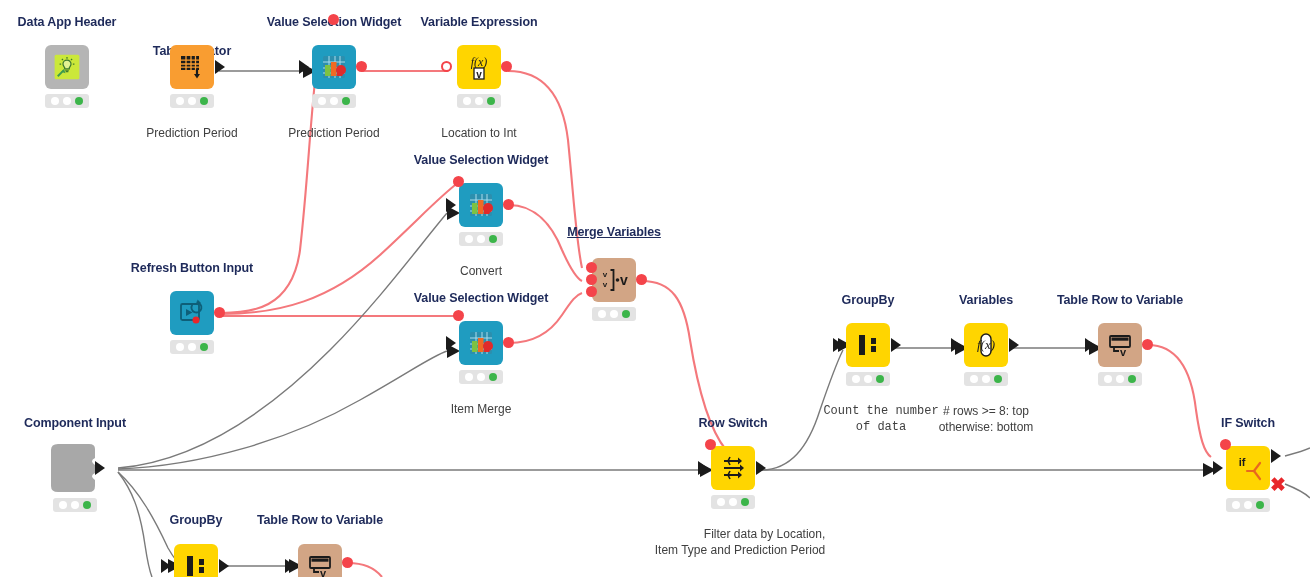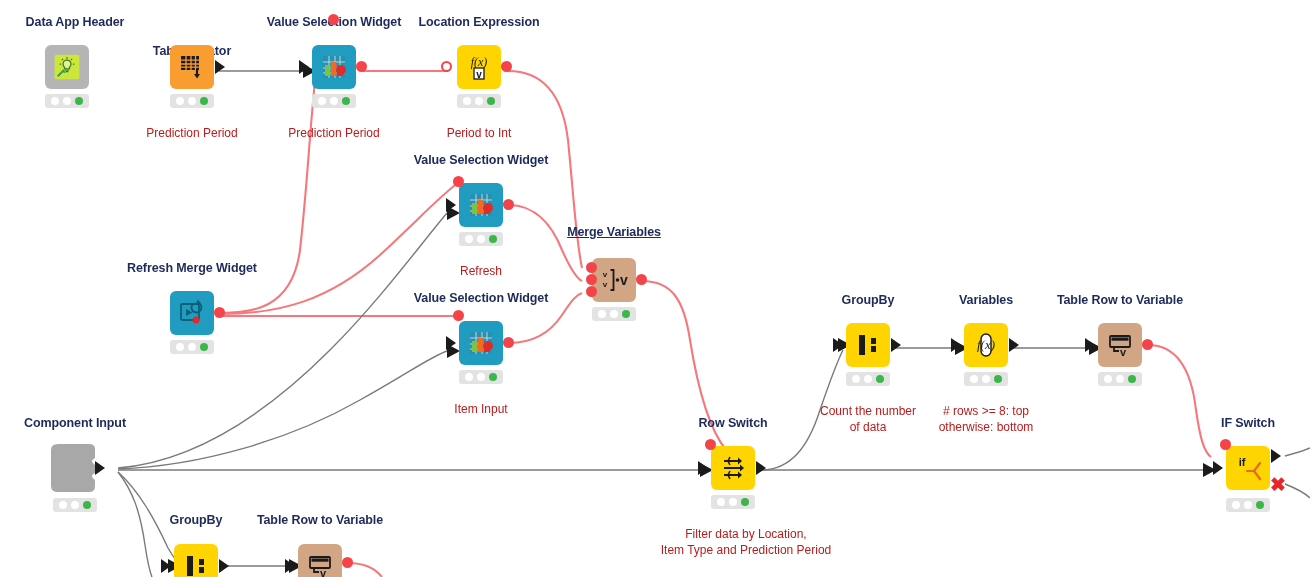--- a/index.html
+++ b/index.html
@@ -37,21 +37,21 @@
     font-size: 12.5px;
     font-weight: bold;
     color: #1e2a5a;
     letter-spacing: -0.1px;
   }
   .node-annot {
     position: absolute;
     transform: translateX(-50%);
     white-space: nowrap;
     font-size: 12px;
-    color: #b91c1c;
+    color: #404040;
     text-align: center;
     line-height: 16px;
   }
   .node-box {
     position: absolute;
     width: 44px;
     height: 44px;
     border-radius: 6px;
     box-sizing: border-box;
     display: flex;
@@ -179,21 +179,21 @@
     <path d="M 223,566 L 289,566" stroke="#7a7a7a" stroke-width="1.4" fill="none"></path>
     <polygon points="289,559 302,566 289,573" fill="#1b1b1b"></polygon>
 
     <path d="M 348,563 C 368,563 378,572 382,577" stroke="#f4787c" stroke-width="2.1" fill="none"></path>
 
     <path d="M 1285,456 C 1300,452 1306,450 1310,448" stroke="#7a7a7a" stroke-width="1.4" fill="none"></path>
     <path d="M 1285,484 C 1300,490 1306,494 1310,498" stroke="#7a7a7a" stroke-width="1.4" fill="none"></path>
   </svg>
 
   <div class="node" style="left:67px; top:67px;">
-    <div class="node-title" style="left:8px; top:-52px;">Data App Header</div>
+    <div class="node-title" style="left:0; top:-52px;">Data App Header</div>
     <div class="node-box" style="left:-22px; top:-22px; background:#b5b5b5; padding:5px;">
       <svg class="node-glyph" viewBox="0 0 44 44">
         <rect x="6" y="6" width="32" height="32" rx="2" fill="#cbe83a"></rect>
         <g fill="none" stroke="#3d7a2e" stroke-width="1.6">
           <path d="M22 13 a5.2 5.2 0 0 1 5.2 5.2 c0 2.3 -1.6 3.4 -2.2 4.6 l0 1.6 l-6 0 l0 -1.6 c-0.6 -1.2 -2.2 -2.3 -2.2 -4.6 A5.2 5.2 0 0 1 22 13 z" fill="#ffffff" fill-opacity="0.45"></path>
           <path d="M19.6 26.2 l4.8 0 M20.2 28 l3.6 0"></path>
           <path d="M22 9.2 l0 2 M15.4 11.6 l1.4 1.4 M28.6 11.6 l-1.4 1.4 M12.4 18.2 l2 0 M31.6 18.2 l-2 0"></path>
         </g>
         <path d="M10 34 L18 26" stroke="#3d9a4e" stroke-width="2.4" fill="none"></path>
         <polygon points="18,24.5 20,30 14.5,28" fill="#3d9a4e"></polygon>
@@ -246,36 +246,36 @@
     <div class="port-red" style="left:22px; top:-6px;"></div>
     <div class="status-bar" style="left:-22px; top:27px;">
       <div class="status-dot"></div>
       <div class="status-dot"></div>
       <div class="status-dot green"></div>
     </div>
     <div class="node-annot" style="left:0; top:58px;">Prediction Period</div>
   </div>
 
   <div class="node" style="left:479px; top:67px;">
-    <div class="node-title" style="left:0; top:-52px;">Location Expression</div>
+    <div class="node-title" style="left:0; top:-52px;">Variable Expression</div>
     <div class="node-box" style="left:-22px; top:-22px; background:#ffd500;">
       <svg class="node-glyph" viewBox="0 0 44 44">
         <text x="22" y="21" text-anchor="middle" font-family="Liberation Serif, serif" font-size="12" font-style="italic" fill="#1b1b1b">f(x)</text>
         <rect x="17" y="23" width="10" height="11" fill="#ffffff" stroke="#1b1b1b" stroke-width="1.3"></rect>
         <text x="22" y="32.5" text-anchor="middle" font-family="Liberation Sans, sans-serif" font-size="10" font-weight="bold" fill="#1b1b1b">v</text>
       </svg>
     </div>
     <div class="port-red-hollow" style="left:-38px; top:-6px;"></div>
     <div class="port-red" style="left:22px; top:-6px;"></div>
     <div class="status-bar" style="left:-22px; top:27px;">
       <div class="status-dot"></div>
       <div class="status-dot"></div>
       <div class="status-dot green"></div>
     </div>
-    <div class="node-annot" style="left:0; top:58px;">Period to Int</div>
+    <div class="node-annot" style="left:0; top:58px;">Location to Int</div>
   </div>
 
   <div class="node" style="left:481px; top:205px;">
     <div class="node-title" style="left:0; top:-52px;">Value Selection Widget</div>
     <div class="node-box" style="left:-22px; top:-22px; background:#1f9cc0;">
       <svg class="node-glyph" viewBox="0 0 44 44">
         <rect x="11" y="11" width="22" height="22" rx="1.5" fill="#2c8fae"></rect>
         <g stroke="#a9dced" stroke-width="1">
           <path d="M11 17 H33 M11 23 H33 M11 28 H33 M17 11 V33 M23 11 V33 M28 11 V33"></path>
         </g>
@@ -286,25 +286,25 @@
       </svg>
     </div>
     <div class="port-tri" style="left:-35px; top:-7px;"></div>
     <div class="port-red" style="left:-28px; top:-29px;"></div>
     <div class="port-red" style="left:22px; top:-6px;"></div>
     <div class="status-bar" style="left:-22px; top:27px;">
       <div class="status-dot"></div>
       <div class="status-dot"></div>
       <div class="status-dot green"></div>
     </div>
-    <div class="node-annot" style="left:0; top:58px;">Refresh</div>
+    <div class="node-annot" style="left:0; top:58px;">Convert</div>
   </div>
 
   <div class="node" style="left:192px; top:313px;">
-    <div class="node-title" style="left:0; top:-52px;">Refresh Merge Widget</div>
+    <div class="node-title" style="left:0; top:-52px;">Refresh Button Input</div>
     <div class="node-box" style="left:-22px; top:-22px; background:#1f9cc0;">
       <svg class="node-glyph" viewBox="0 0 44 44">
         <rect x="11" y="13" width="18" height="16" rx="1.5" fill="none" stroke="#0e5f78" stroke-width="1.8"></rect>
         <polygon points="16,18 16,25 22.5,21.5" fill="#0e5f78"></polygon>
         <path d="M26.5 11.5 a5 5 0 1 1 -4.2 2.2" fill="none" stroke="#0e5f78" stroke-width="1.8"></path>
         <polygon points="27.5,8.5 31,12 26.6,13.6" fill="#0e5f78"></polygon>
         <circle cx="26" cy="29" r="3.5" fill="#e8262a"></circle>
       </svg>
     </div>
     <div class="port-red" style="left:22px; top:-6px;"></div>
@@ -330,21 +330,21 @@
       </svg>
     </div>
     <div class="port-tri" style="left:-35px; top:-7px;"></div>
     <div class="port-red" style="left:-28px; top:-33px;"></div>
     <div class="port-red" style="left:22px; top:-6px;"></div>
     <div class="status-bar" style="left:-22px; top:27px;">
       <div class="status-dot"></div>
       <div class="status-dot"></div>
       <div class="status-dot green"></div>
     </div>
-    <div class="node-annot" style="left:0; top:58px;">Item Input</div>
+    <div class="node-annot" style="left:0; top:58px;">Item Merge</div>
   </div>
 
   <div class="node" style="left:614px; top:280px;">
     <div class="node-title" style="left:0; top:-55px;text-decoration:underline;">Merge Variables</div>
     <div class="node-box" style="left:-22px; top:-22px; background:#d2a585;">
       <svg class="node-glyph" viewBox="0 0 44 44">
         <text x="13" y="19" text-anchor="middle" font-family="Liberation Sans, sans-serif" font-size="8" font-weight="bold" fill="#1b1b1b">v</text>
         <text x="13" y="29" text-anchor="middle" font-family="Liberation Sans, sans-serif" font-size="8" font-weight="bold" fill="#1b1b1b">v</text>
         <path d="M18.5 12 L21.5 12 L21.5 32 L18.5 32" fill="none" stroke="#1b1b1b" stroke-width="1.8"></path>
         <circle cx="25.5" cy="22" r="1.8" fill="#1b1b1b"></circle>
@@ -369,21 +369,21 @@
         <path d="M13 12 h6 v7 h6 v-4 h5 v6 h-5 v-2 h-6 v6 h6 v-2 h5 v6 h-5 v-4 h-6 v7 h-6 z" fill="#1b1b1b"></path>
       </svg>
     </div>
     <div class="port-tri" style="left:-35px; top:-7px;"></div>
     <div class="port-tri" style="left:23px; top:-7px;"></div>
     <div class="status-bar" style="left:-22px; top:27px;">
       <div class="status-dot"></div>
       <div class="status-dot"></div>
       <div class="status-dot green"></div>
     </div>
-    <div class="node-annot" style="left:0; top:58px;">
+    <div class="node-annot" style="left:13px; top:58px;font-family:Liberation Mono, monospace;">
       <div>Count the number</div>
       <div>of data</div>
     </div>
   </div>
 
   <div class="node" style="left:986px; top:345px;">
     <div class="node-title" style="left:0; top:-52px;">Variables</div>
     <div class="node-box" style="left:-22px; top:-22px; background:#ffd500;">
       <svg class="node-glyph" viewBox="0 0 44 44">
         <rect x="17" y="11" width="10" height="22" rx="5" fill="#ffffff" stroke="#1b1b1b" stroke-width="1.4"></rect>
@@ -454,21 +454,21 @@
       </svg>
     </div>
     <div class="port-tri" style="left:-35px; top:-7px;"></div>
     <div class="port-tri" style="left:23px; top:-7px;"></div>
     <div class="port-red" style="left:-28px; top:-29px;"></div>
     <div class="status-bar" style="left:-22px; top:27px;">
       <div class="status-dot"></div>
       <div class="status-dot"></div>
       <div class="status-dot green"></div>
     </div>
-    <div class="node-annot" style="left:13px; top:58px;">
+    <div class="node-annot" style="left:7px; top:58px;text-align:right;">
       <div>Filter data by Location,</div>
       <div>Item Type and Prediction Period</div>
     </div>
   </div>
 
   <div class="node" style="left:1248px; top:468px;">
     <div class="node-title" style="left:0; top:-52px;">IF Switch</div>
     <div class="node-box" style="left:-22px; top:-22px; background:#ffd500;">
       <svg class="node-glyph" viewBox="0 0 44 44">
         <text x="16" y="20" text-anchor="middle" font-family="Liberation Sans, sans-serif" font-size="11" font-weight="bold" fill="#1b1b1b">if</text>

